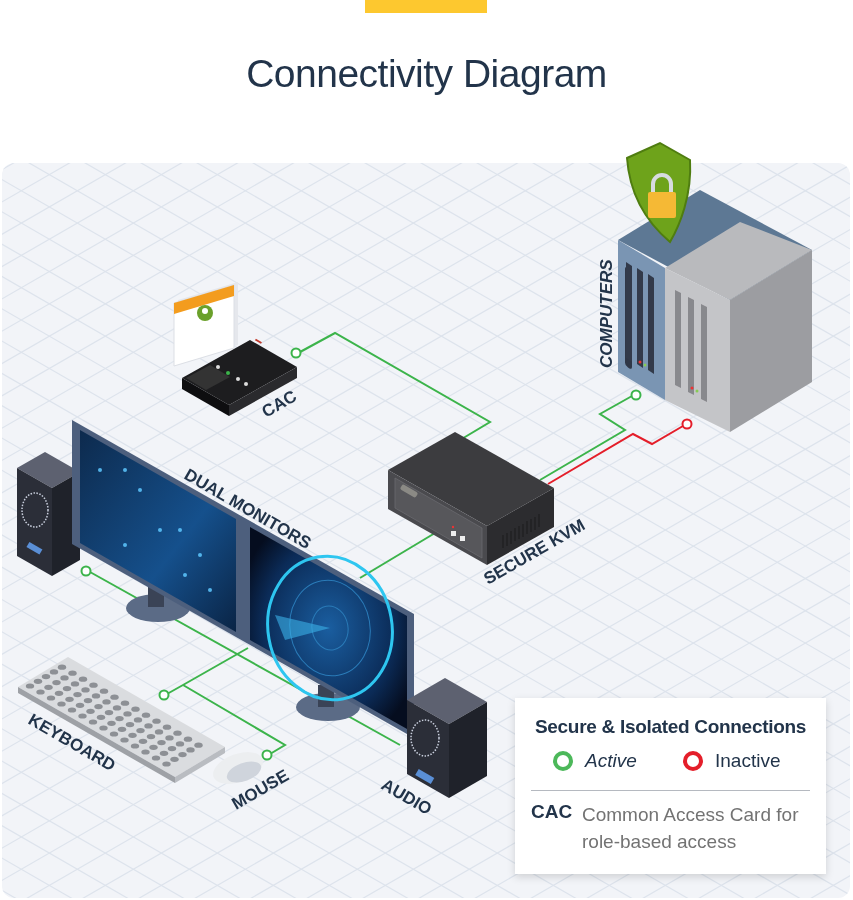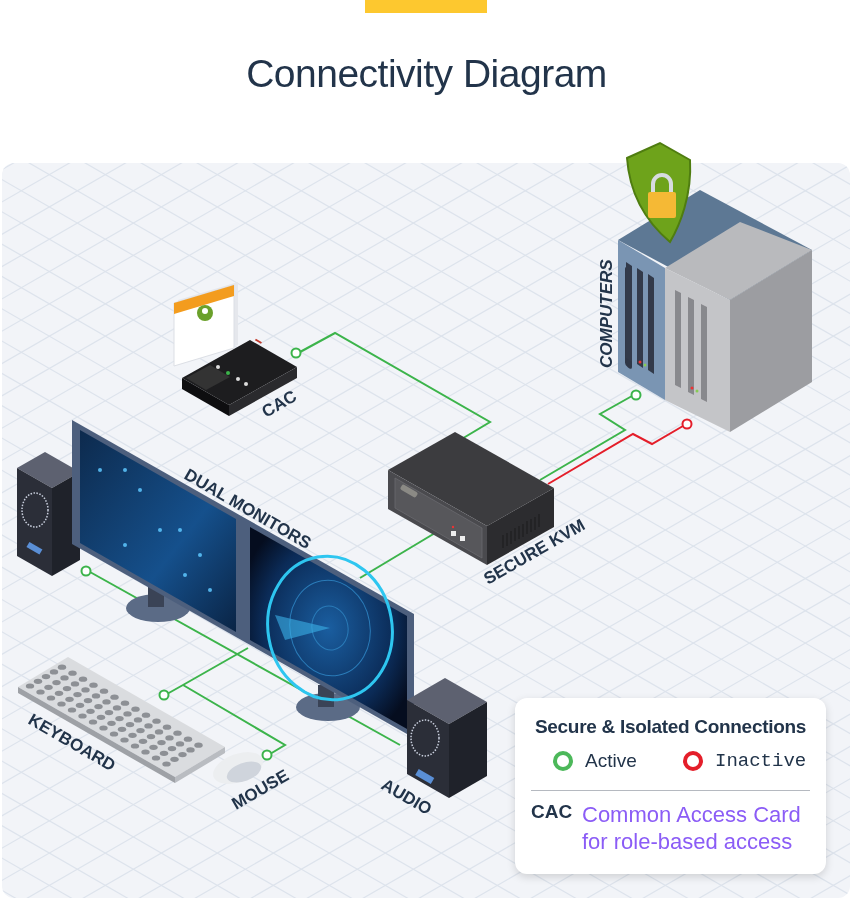--- a/index.html
+++ b/index.html
@@ -7,33 +7,33 @@
          font-family:"Liberation Sans", "DejaVu Sans", sans-serif; }
   .accent-bar { position:absolute; left:365px; top:0; width:122px; height:13px; background:#fdc82f; }
   .title { position:absolute; left:0; top:52px; width:853px; text-align:center;
            font-size:39px; font-weight:normal; color:#22344a; letter-spacing:-0.5px; }
   .panel { position:absolute; left:2px; top:163px; width:848px; height:735px;
            background:#f2f4f8; border-radius:12px; overflow:hidden; }
   svg.scene { position:absolute; left:0; top:0; width:853px; height:900px; }
   .iso-label { font-family:"Liberation Sans", "DejaVu Sans", sans-serif; font-weight:bold;
                fill:#22344a; font-size:17px; }
   .legend { position:absolute; left:515px; top:698px; width:311px; height:176px;
-            background:#ffffff; border-radius:12px; box-shadow:0 3px 8px rgba(0,0,0,0.15); }
+            background:#ffffff; border-radius:0; box-shadow:0 3px 8px rgba(0,0,0,0.15); }
   .legend-title { position:absolute; left:0; top:18px; width:311px; text-align:center;
                   font-size:19px; font-weight:bold; color:#22344a; letter-spacing:-0.3px; }
   .legend-row { position:absolute; top:52px; display:flex; align-items:center; font-size:19px; color:#22344a; }
   .legend-active { left:38px; }
-  .legend-inactive { left:168px;font-family:Liberation Mono, monospace; }
+  .legend-inactive { left:168px; }
   .ring { width:12px; height:12px; border-radius:50%; border:4px solid; margin-right:12px; box-sizing:content-box; }
   .ring.green { border-color:#4cb85a; }
   .ring.red { border-color:#e41e2a; }
-  .italic { }
+  .italic { font-style:italic; }
   .legend-divider { position:absolute; left:16px; top:92px; width:279px; height:1px; background:#b5b9c0; }
   .legend-abbr { position:absolute; left:16px; top:103px; font-size:19px; font-weight:bold; color:#22344a; }
-  .legend-desc { position:absolute; left:67px; top:103px; width:235px; font-size:22px; color:#8b5cf6; line-height:27px; }
+  .legend-desc { position:absolute; left:67px; top:103px; width:235px; font-size:19px; color:#737373; line-height:27px; }
 </style>
 </head>
 <body>
 
 <div class="accent-bar"></div>
 <div class="title">Connectivity Diagram</div>
 
 <div class="panel"></div>
 
 <svg class="scene" viewBox="0 0 853 900">

